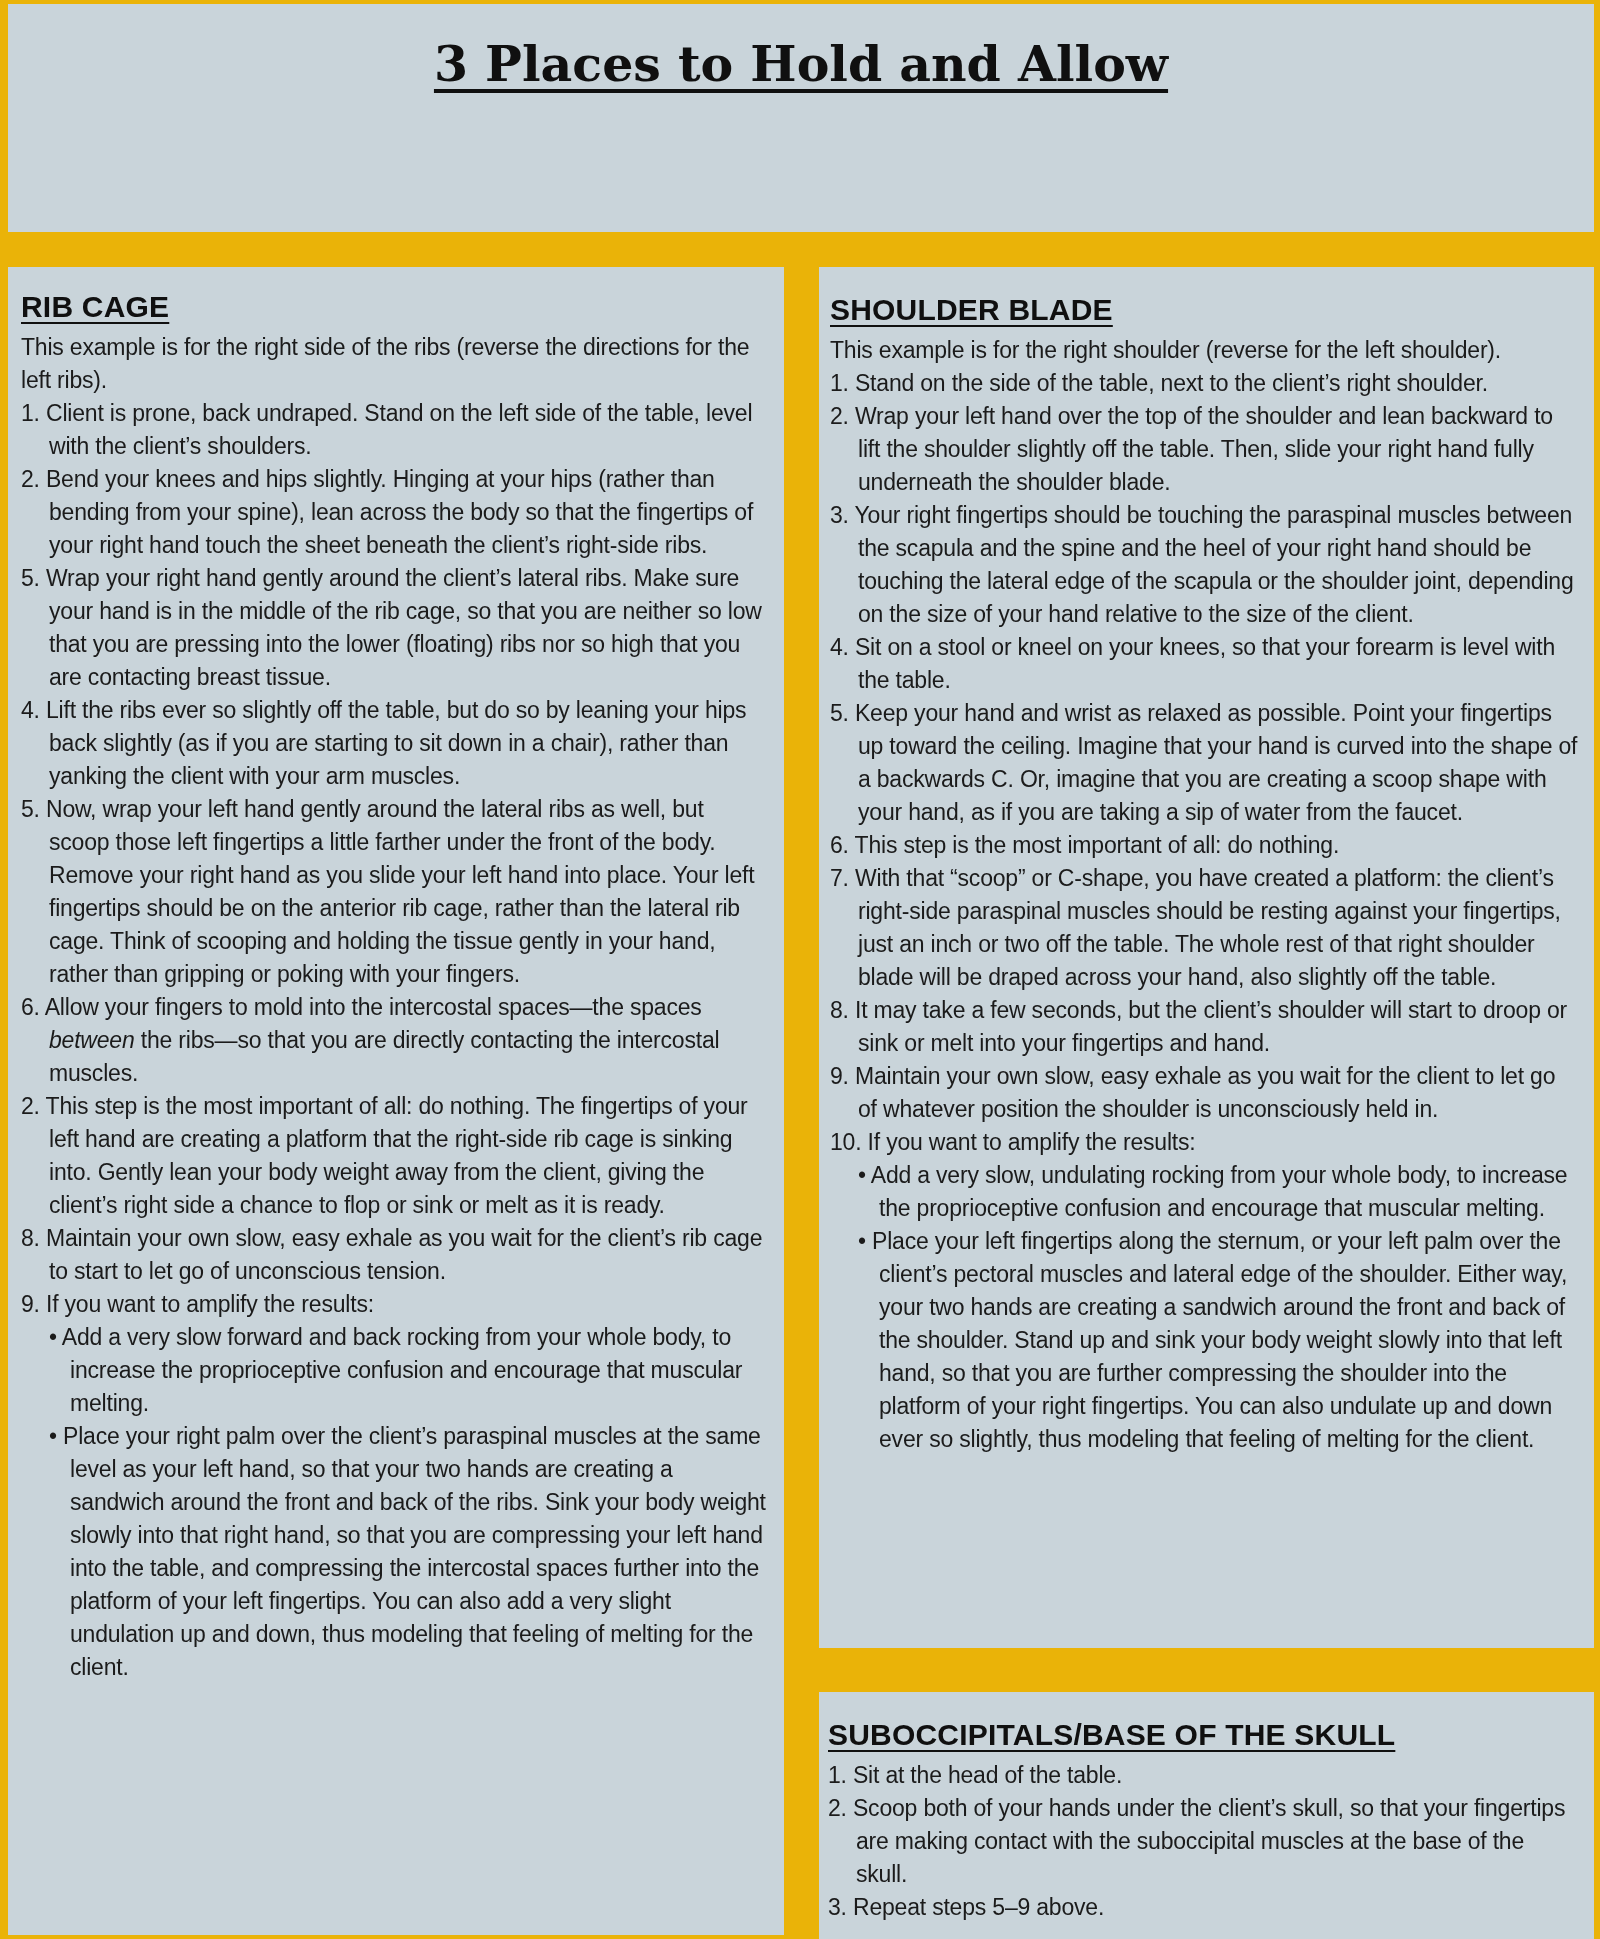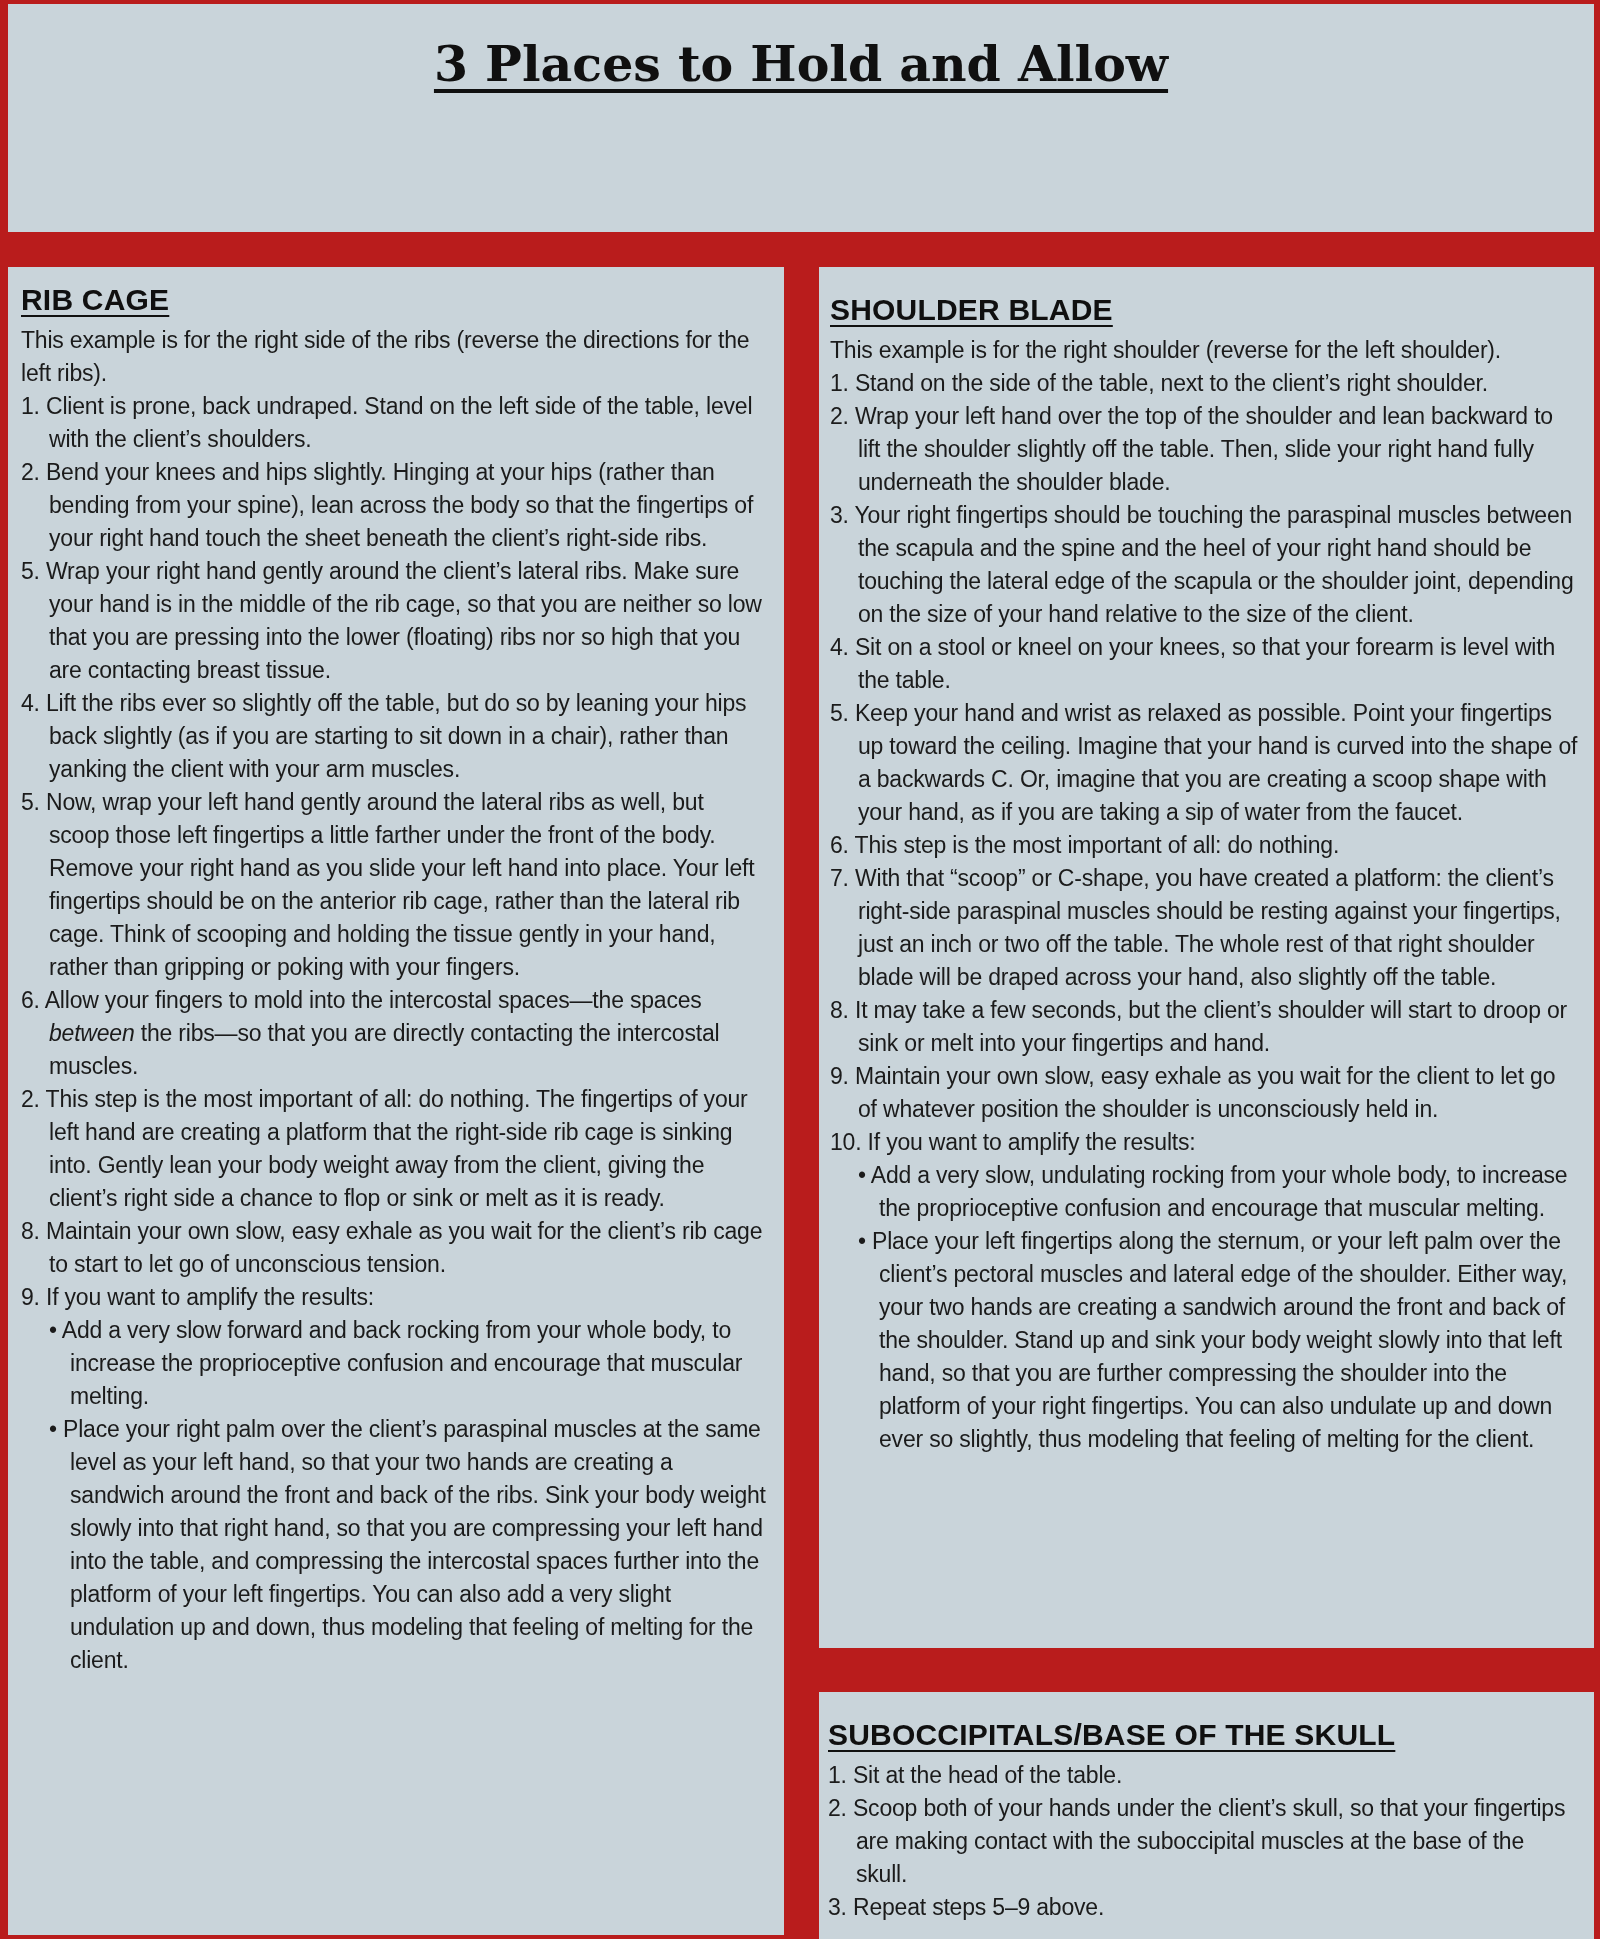--- a/index.html
+++ b/index.html
@@ -4,21 +4,21 @@
 <style>
   html, body {
     margin: 0;
     padding: 0;
     background: #ffffff;
   }
   .page {
     position: relative;
     width: 1600px;
     height: 1939px;
-    background: #b91c1c;
+    background: #eab308;
     overflow: hidden;
     color: #1b1b1b;
     font-family: "Liberation Sans", sans-serif;
     text-decoration: underline;
   }
   .panel {
     position: absolute;
     background: #c9d4da;
     box-sizing: border-box;
   }
@@ -48,21 +48,21 @@
     font-size: 29px;
     line-height: 47px;
     color: #151515;
   }
   
   .box-rib {
     left: 8px;
     top: 267px;
     width: 776px;
     height: 1668px;
-    padding: 16px 16px 0 13px;
+    padding: 23px 16px 0 13px;
   }
   .box-shoulder {
     left: 819px;
     top: 267px;
     width: 775px;
     height: 1381px;
     padding: 26px 14px 0 11px;
   }
   .box-suboccipitals {
     left: 819px;

